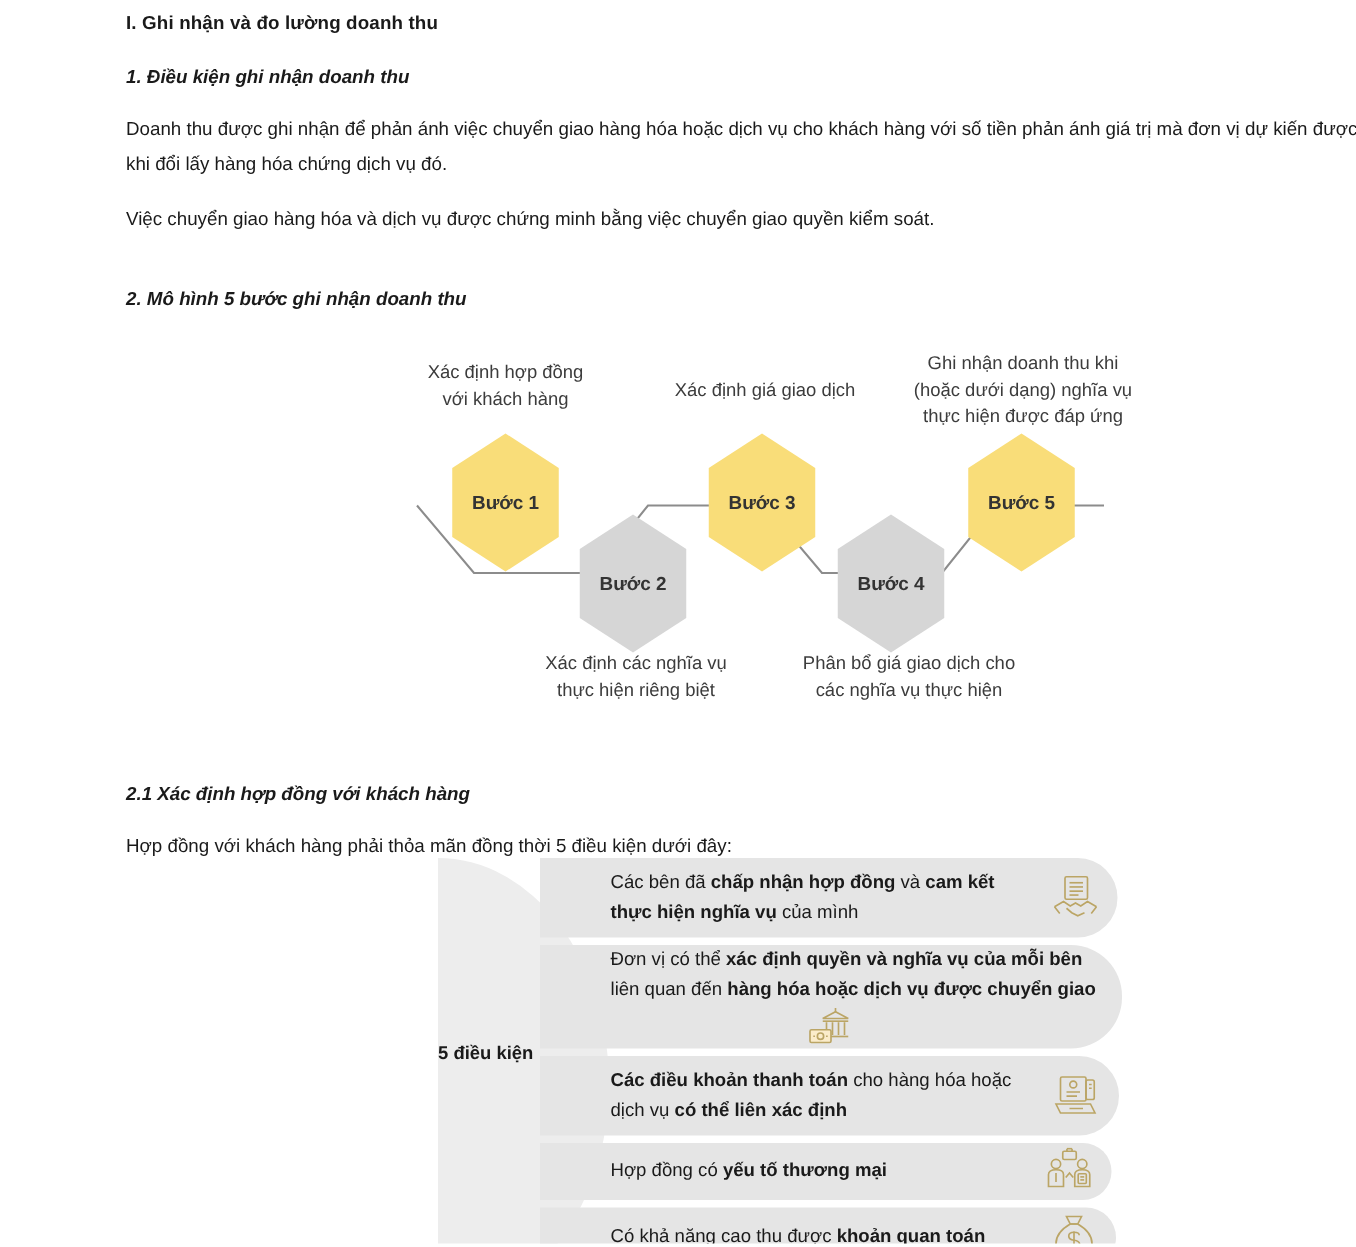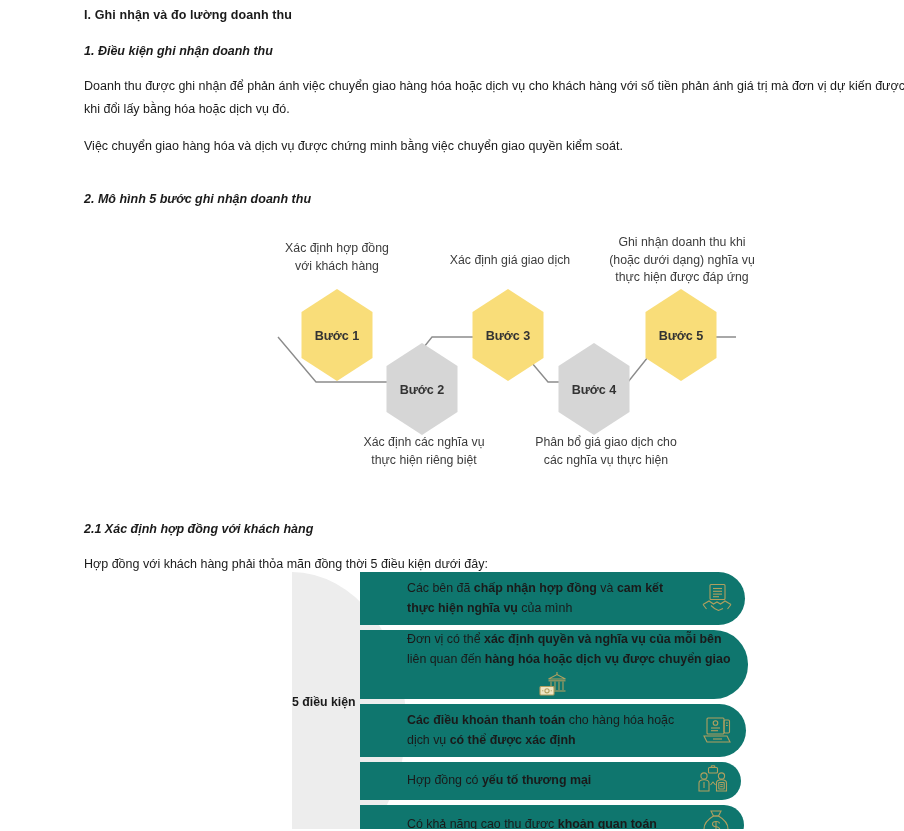--- a/index.html
+++ b/index.html
@@ -105,21 +105,21 @@
     top: 695px;
     width: 100px;
     font-size: 12.3px;
     font-weight: bold;
     color: #1a1a1a;
   }
 
   .cond-row {
     position: absolute;
     left: 360px;
-    background: #0f766e;
+    background: #e5e5e5;
     border-radius: 0 34px 34px 0;
     display: flex;
     align-items: center;
     box-sizing: border-box;
   }
   .cond-text {
     font-size: 12.4px;
     line-height: 1.58;
     color: #1a1a1a;
     padding-left: 47px;
@@ -141,21 +141,21 @@
 
 <div class="page">
 
   <div class="article">
 
     <h1 class="h-major">I. Ghi nhận và đo lường doanh thu</h1>
 
     <h2 class="h-sub">1. Điều kiện ghi nhận doanh thu</h2>
 
     <p class="para">Doanh thu được ghi nhận để phản ánh việc chuyển giao hàng hóa hoặc dịch vụ cho khách hàng với số tiền phản ánh giá trị mà đơn vị dự kiến được hưởng</p>
-    <p class="para" style="padding-top:2px;">khi đổi lấy bằng hóa hoặc dịch vụ đó.</p>
+    <p class="para" style="padding-top:2px;">khi đổi lấy hàng hóa chứng dịch vụ đó.</p>
 
     <p class="para"><span>Việc chuyển giao hàng hóa và dịch vụ được chứng minh bằng việc </span><b>chuyển giao quyền kiểm soát.</b></p>
 
     <div style="height:34px"></div>
 
     <h2 class="h-subsub">2. Mô hình 5 bước ghi nhận doanh thu</h2>
   </div>
 
   <div class="diagram">
     <svg width="904" height="268" viewBox="0 0 904 268">
@@ -225,21 +225,21 @@
             <line x1="26" y1="12.5" x2="26" y2="21"></line>
       <line x1="11.5" y1="22" x2="28.5" y2="22"></line>
       <rect x="3" y="17.5" width="14" height="8.5" rx="1" fill="#fdedc9"></rect>
       <circle cx="10" cy="21.8" r="2.1"></circle>
       <line x1="5.2" y1="21.8" x2="6.3" y2="21.8"></line>
             <line x1="13.7" y1="21.8" x2="14.8" y2="21.8"></line>
     </svg>
         </div>
       </div>
       <div class="cond-row" style="top: 704px; height: 53px; width: 386px;">
-        <div class="cond-text"><b>Các điều khoản thanh toán</b><span> cho hàng hóa hoặc dịch vụ </span><b>có thể được xác định</b></div>
+        <div class="cond-text"><b>Các điều khoản thanh toán</b><span> cho hàng hóa hoặc dịch vụ </span><b>có thể liên xác định</b></div>
         <div class="cond-icon">
           <svg width="34" height="34" viewBox="0 0 34 34" fill="none" stroke="#b9a25f" stroke-width="1.1">
       <rect x="6" y="4" width="17" height="16" rx="1"></rect>
       <circle cx="14.5" cy="9" r="2.3"></circle>
       <line x1="10" y1="14" x2="19" y2="14"></line>
             <line x1="10" y1="16.7" x2="17" y2="16.7"></line>
       <rect x="23" y="6" width="5.5" height="13" rx="1.2"></rect>
       <line x1="25" y1="9" x2="26.8" y2="9"></line>
             <line x1="25" y1="11.5" x2="26.8" y2="11.5"></line>
       <path d="M3 22 L26 22 L29 28 L6 28 Z"></path>

